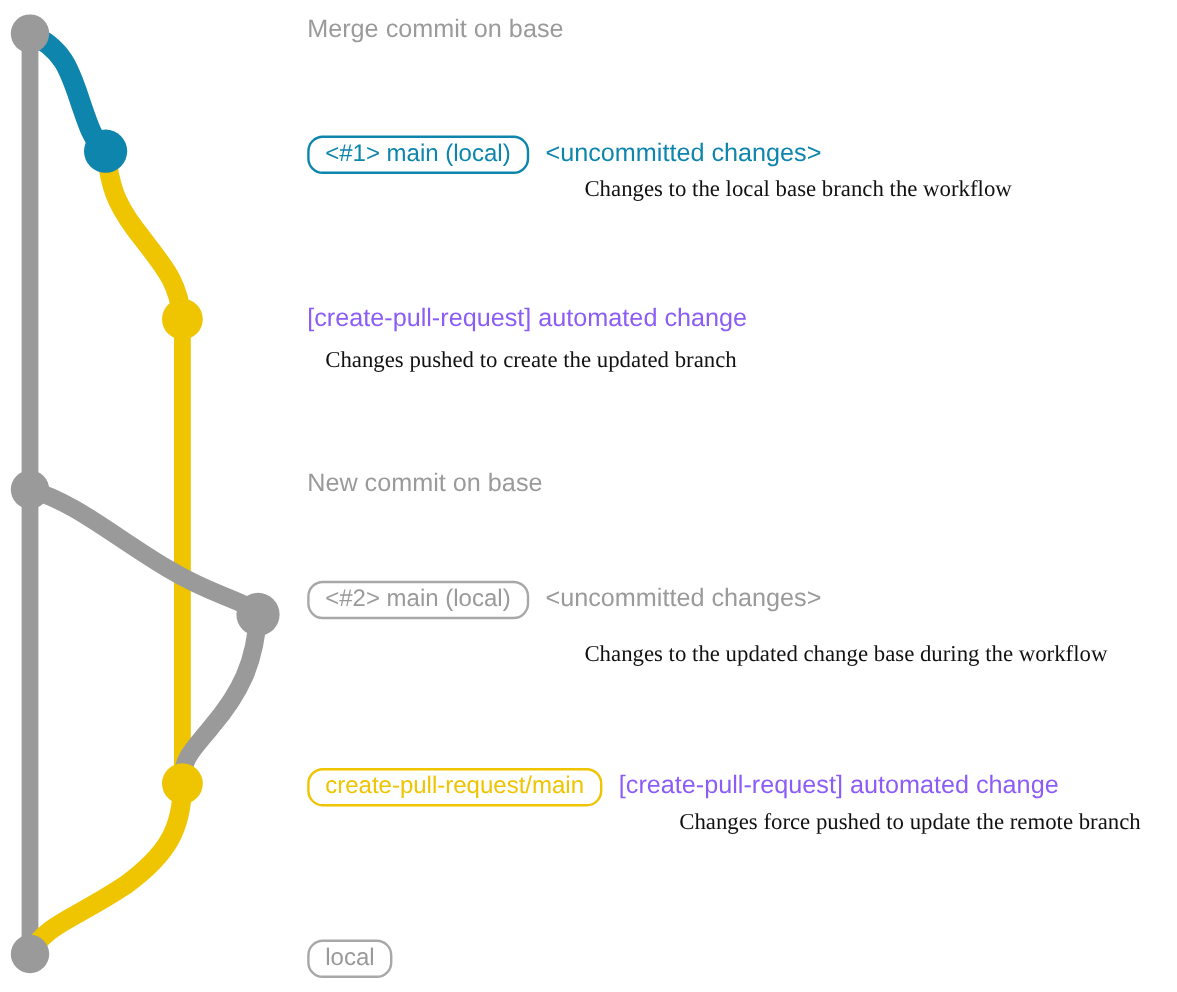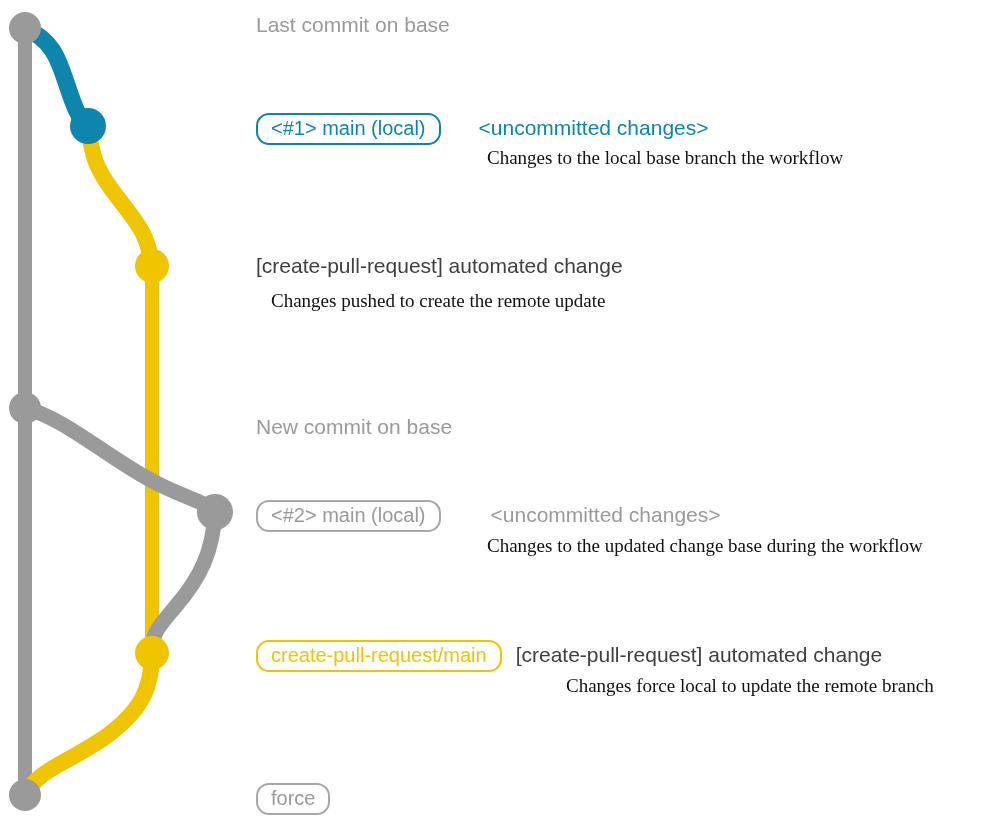--- a/index.html
+++ b/index.html
@@ -49,21 +49,21 @@
   .badge.yellow { border-color: #efc400; color: #efc400; }
   .badge.gray { border-color: #a8a8a8; color: #9a9a9a; }
 
   .subject {
     font-size: 21px;
     line-height: 1;
     margin-left: 14px;
     font-family: "Liberation Sans", sans-serif;
   }
   .subject.blue { color: #0d85ac; }
-  .subject.yellow { color: #404040; }
+  .subject.yellow { color: #8b5cf6; }
   .subject.gray { color: #9a9a9a; }
   .subject.standalone { margin-left: 0; }
 
   .note {
     position: absolute;
     font-family: "Liberation Serif", serif;
     font-size: 19px;
     line-height: 1;
     color: #111111;
     white-space: nowrap;
@@ -93,45 +93,45 @@
       <circle cx="88" cy="126" r="18" fill="#0d85ac"></circle>
       <circle cx="152" cy="266" r="17" fill="#efc400"></circle>
       <circle cx="25" cy="408" r="16" fill="#9a9a9a"></circle>
       <circle cx="215" cy="512" r="18" fill="#9a9a9a"></circle>
       <circle cx="152" cy="653" r="17" fill="#efc400"></circle>
       <circle cx="25" cy="795" r="16" fill="#9a9a9a"></circle>
     </g>
 </svg>
 
 <div class="row" style="top:14px;">
-  <span class="subject gray standalone">Last commit on base</span>
+  <span class="subject gray standalone">Merge commit on base</span>
 </div>
 
-<div class="row" style="top:113px;gap:24px;">
+<div class="row" style="top:113px;">
   <span class="badge blue">&lt;#1&gt; main (local)</span>
   <span class="subject blue">&lt;uncommitted changes&gt;</span>
 </div>
 <div class="note" style="left:487px; top:148px;">Changes to the local base branch the workflow</div>
 
 <div class="row" style="top:255px;">
   <span class="subject yellow standalone">[create-pull-request] automated change</span>
 </div>
-<div class="note" style="left:271px; top:291px;">Changes pushed to create the remote update</div>
+<div class="note" style="left:271px; top:291px;">Changes pushed to create the updated branch</div>
 
-<div class="row" style="top:416px;">
+<div class="row" style="top:392px;">
   <span class="subject gray standalone">New commit on base</span>
 </div>
 
-<div class="row" style="top:500px;gap:36px;">
+<div class="row" style="top:484px;">
   <span class="badge gray">&lt;#2&gt; main (local)</span>
   <span class="subject gray">&lt;uncommitted changes&gt;</span>
 </div>
 <div class="note" style="left:487px; top:536px;">Changes to the updated change base during the workflow</div>
 
 <div class="row" style="top:640px;">
   <span class="badge yellow">create-pull-request/main</span>
   <span class="subject yellow">[create-pull-request] automated change</span>
 </div>
-<div class="note" style="left:566px; top:676px;">Changes force local to update the remote branch</div>
+<div class="note" style="left:566px; top:676px;">Changes force pushed to update the remote branch</div>
 
 <div class="row" style="top:783px;">
-  <span class="badge gray">force</span>
+  <span class="badge gray">local</span>
 </div>
 
 </body></html>

